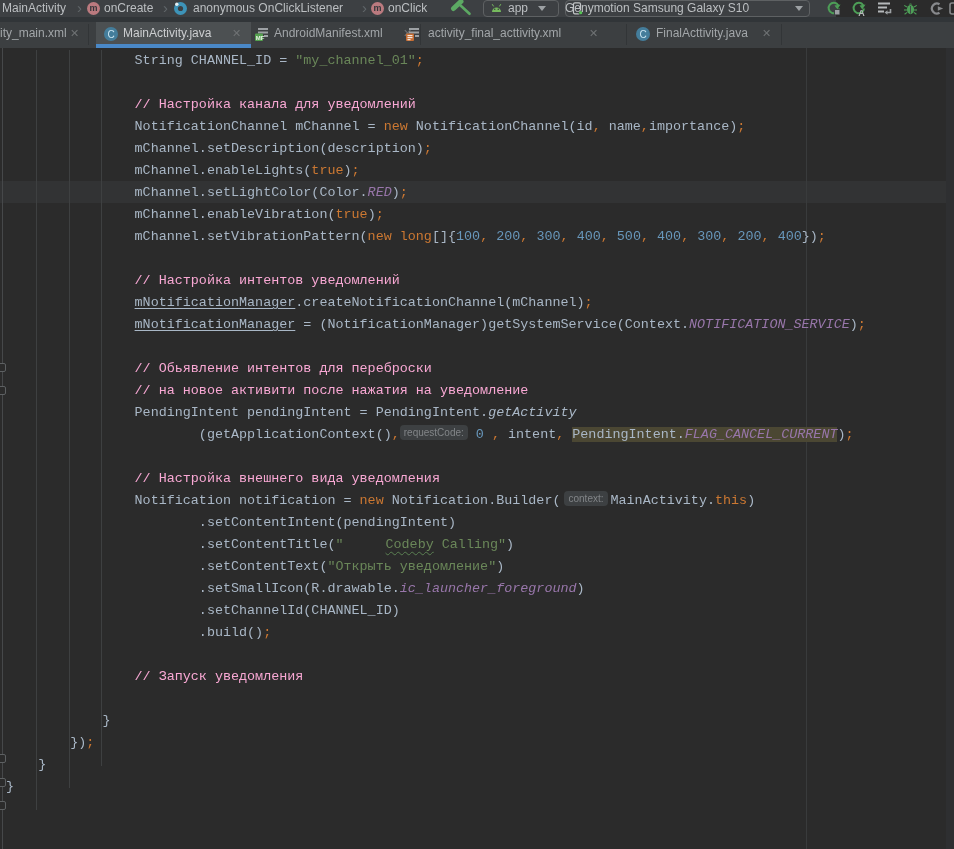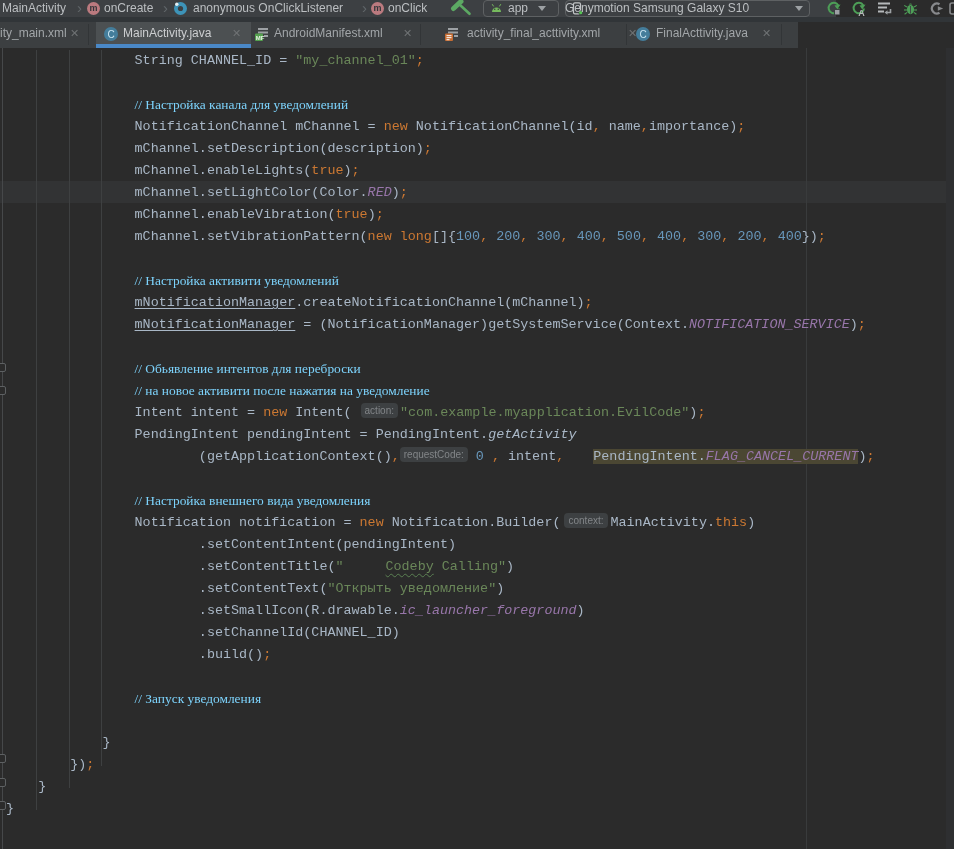--- a/index.html
+++ b/index.html
@@ -5,21 +5,21 @@
   html,body{margin:0;padding:0;background:#2b2b2b;}
   #root{position:relative;width:954px;height:849px;overflow:hidden;
         font-family:"Liberation Sans",sans-serif;}
   
   #nav{position:absolute;left:0;top:0;width:836px;height:17px;background:#3d4043;}
   #nav .bc{position:absolute;top:0;height:17px;line-height:17px;font-size:12px;color:#bcbfc2;white-space:nowrap;}
   #nav .sep{position:absolute;top:0;height:17px;line-height:16px;font-size:15px;color:#61666a;}
   .micon{position:absolute;top:2px;width:13px;height:13px;border-radius:50%;background:#bb7a7f;
          color:#33363a;font:bold 9px/13px "Liberation Sans",sans-serif;text-align:center;}
   
-  #tabstrip{position:absolute;left:0;top:17px;width:798px;height:31px;background:#3c3f41;}
+  #tabstrip{position:absolute;left:0;top:17px;width:954px;height:31px;background:#3c3f41;}
   #tabstrip .topshade{position:absolute;left:0;top:0;width:954px;height:5px;background:#313538;}
   .tab{position:absolute;top:5px;height:26px;}
   .tab .tx,#tabactive .tx{position:absolute;top:0;height:26px;line-height:23px;font-size:12px;color:#a2a6a9;white-space:nowrap;}
   .tab .cl,#tabactive .cl{position:absolute;top:0;height:26px;line-height:22px;font-size:11px;color:#6f7274;}
   #tabactive{position:absolute;left:96px;top:5px;width:155px;height:26px;background:#4c5052;}
   #tabactive .tx{color:#ccced0;}
   #tabunderline{position:absolute;left:96px;top:44px;width:155px;height:4px;background:#4a88c7;}
   .tabsep{position:absolute;top:7px;width:1px;height:21px;background:#323537;}
   
   #editor{position:absolute;left:0;top:48px;width:954px;height:801px;background:#2b2b2b;}
@@ -30,28 +30,28 @@
   #scrollcol{position:absolute;left:946px;top:0;width:8px;height:801px;background:#2e2f31;}
   .fold{position:absolute;left:-3px;width:7px;height:7px;border:1px solid #5d6062;border-radius:2px;background:#2b2b2b;}
   
   #code{position:absolute;left:0;top:2px;width:954px;padding-left:6px;box-sizing:border-box;
         font-family:"Liberation Mono",monospace;font-size:13.4px;line-height:22px;
         color:#a9b7c6;}
   #code .l{height:22px;white-space:pre;}
   .o{color:#cc7832;}
   .s{color:#6a8759;}
   .n{color:#6897bb;}
-  .c{color:#7dd3fc;font-family:Liberation Serif, serif;}
+  .c{color:#f9a8d4;}
   .p{color:#9876aa;font-style:italic;}
   .it{font-style:italic;margin-top:48px;}
   .f{text-decoration:underline;text-underline-offset:2px;text-decoration-thickness:1px;}
   .chip{display:inline-block;background:#3d4042;border-radius:4px;color:#828588;
         font-family:"Liberation Sans",sans-serif;font-size:10px;line-height:13px;
         padding:1px 4px;vertical-align:2px;margin:0 3px;}
-  .hl{background:#4b4733;margin-left:21px;}
+  .hl{background:#4b4733;}
   .wav{text-decoration:underline wavy #5a8052;text-decoration-thickness:1px;text-underline-offset:3px;margin-left:42px;}
 </style>
 </head>
 <body>
 <div id="root">
 
   <div id="nav">
     <span class="bc" style="left:2px">MainActivity</span>
     <span class="sep" style="left:77px">›</span>
     <span class="micon" style="left:87px">m</span>
@@ -154,21 +154,21 @@
       <svg style="position:absolute;left:4px;top:5px" width="14" height="14" viewBox="0 0 14 14">
         <rect x="3" y="1" width="10" height="2" fill="#9da1a4"></rect>
         <rect x="3" y="4.5" width="10" height="2" fill="#9da1a4"></rect>
         <rect x="9" y="8" width="4" height="2" fill="#9da1a4"></rect>
         <rect x="0" y="6.5" width="8" height="7.5" rx="1" fill="#54a04e"></rect>
         <text x="0.7" y="12.6" font-family="Liberation Sans" font-weight="bold" font-size="6" fill="#e8f2e6">MF</text>
       </svg>
       <span class="tx" style="left:23px">AndroidManifest.xml</span>
       <span class="cl" style="left:152px">✕</span>
     </div>
-    <div class="tab" style="left:441px;width:206px;text-align:center;">
+    <div class="tab" style="left:402px;width:206px;text-align:center;">
       <svg style="position:absolute;left:4px;top:5px" width="14" height="14" viewBox="0 0 14 14">
         <rect x="3" y="1" width="10" height="2" fill="#9da1a4"></rect>
         <rect x="3" y="4.5" width="10" height="2" fill="#9da1a4"></rect>
         <rect x="9" y="8" width="4" height="2" fill="#9da1a4"></rect>
         <rect x="0" y="6.5" width="8" height="7.5" rx="1" fill="#c66d33"></rect>
         <rect x="1.5" y="8" width="5" height="1.2" fill="#f2e6dd"></rect>
         <rect x="1.5" y="10" width="5" height="1.2" fill="#f2e6dd"></rect>
         <rect x="1.5" y="12" width="3" height="1.2" fill="#f2e6dd"></rect>
       </svg>
       <span class="tx" style="left:26px">activity_final_acttivity.xml</span>
@@ -206,27 +206,26 @@
         <div class="l">                String CHANNEL_ID = <span class="s">"my_channel_01"</span><span class="o">;</span></div>
 <div class="l"></div>
 <div class="l">                <span class="c">// Настройка канала для уведомлений</span></div>
 <div class="l">                NotificationChannel mChannel = <span class="o">new</span> NotificationChannel(id<span class="o">,</span> name<span class="o">,</span>importance)<span class="o">;</span></div>
 <div class="l">                mChannel.setDescription(description)<span class="o">;</span></div>
 <div class="l">                mChannel.enableLights(<span class="o">true</span>)<span class="o">;</span></div>
 <div class="l">                mChannel.setLightColor(Color.<span class="p">RED</span>)<span class="o">;</span></div>
 <div class="l">                mChannel.enableVibration(<span class="o">true</span>)<span class="o">;</span></div>
 <div class="l">                mChannel.setVibrationPattern(<span class="o">new long</span>[]{<span class="n">100</span><span class="o">,</span> <span class="n">200</span><span class="o">,</span> <span class="n">300</span><span class="o">,</span> <span class="n">400</span><span class="o">,</span> <span class="n">500</span><span class="o">,</span> <span class="n">400</span><span class="o">,</span> <span class="n">300</span><span class="o">,</span> <span class="n">200</span><span class="o">,</span> <span class="n">400</span>})<span class="o">;</span></div>
 <div class="l"></div>
-<div class="l">                <span class="c">// Настройка активити уведомлений</span></div>
+<div class="l">                <span class="c">// Настройка интентов уведомлений</span></div>
 <div class="l">                <span class="f">mNotificationManager</span>.createNotificationChannel(mChannel)<span class="o">;</span></div>
 <div class="l">                <span class="f">mNotificationManager</span> = (NotificationManager)getSystemService(Context.<span class="p">NOTIFICATION_SERVICE</span>)<span class="o">;</span></div>
 <div class="l"></div>
 <div class="l">                <span class="c">// Обьявление интентов для переброски</span></div>
 <div class="l">                <span class="c">// на новое активити после нажатия на уведомление</span></div>
-<div class="l">                Intent intent = <span class="o">new</span> Intent(<span class="chip" style="margin-left:9px;margin-right:2px;">action:</span><span class="s">"com.example.myapplication.EvilCode"</span>)<span class="o">;</span></div>
 <div class="l">                PendingIntent pendingIntent = PendingIntent.<span class="it">getActivity</span></div>
 <div class="l">                        (getApplicationContext()<span class="o">,</span><span class="chip" style="margin-left:0;margin-right:8px;">requestCode:</span><span class="n">0</span> <span class="o">,</span> intent<span class="o">,</span> <span class="hl">PendingIntent.<span class="p">FLAG_CANCEL_CURRENT</span></span>)<span class="o">;</span></div>
 <div class="l"></div>
 <div class="l">                <span class="c">// Настройка внешнего вида уведомления</span></div>
 <div class="l">                Notification notification = <span class="o">new</span> Notification.Builder(<span class="chip" style="margin-left:4px;margin-right:3px;">context:</span>MainActivity.<span class="o">this</span>)</div>
 <div class="l">                        .setContentIntent(pendingIntent)</div>
 <div class="l">                        .setContentTitle(<span class="s">"<span class="wav">Codeby</span> Calling"</span>)</div>
 <div class="l">                        .setContentText(<span class="s">"Открыть уведомление"</span>)</div>
 <div class="l">                        .setSmallIcon(R.drawable.<span class="p">ic_launcher_foreground</span>)</div>
 <div class="l">                        .setChannelId(CHANNEL_ID)</div>

